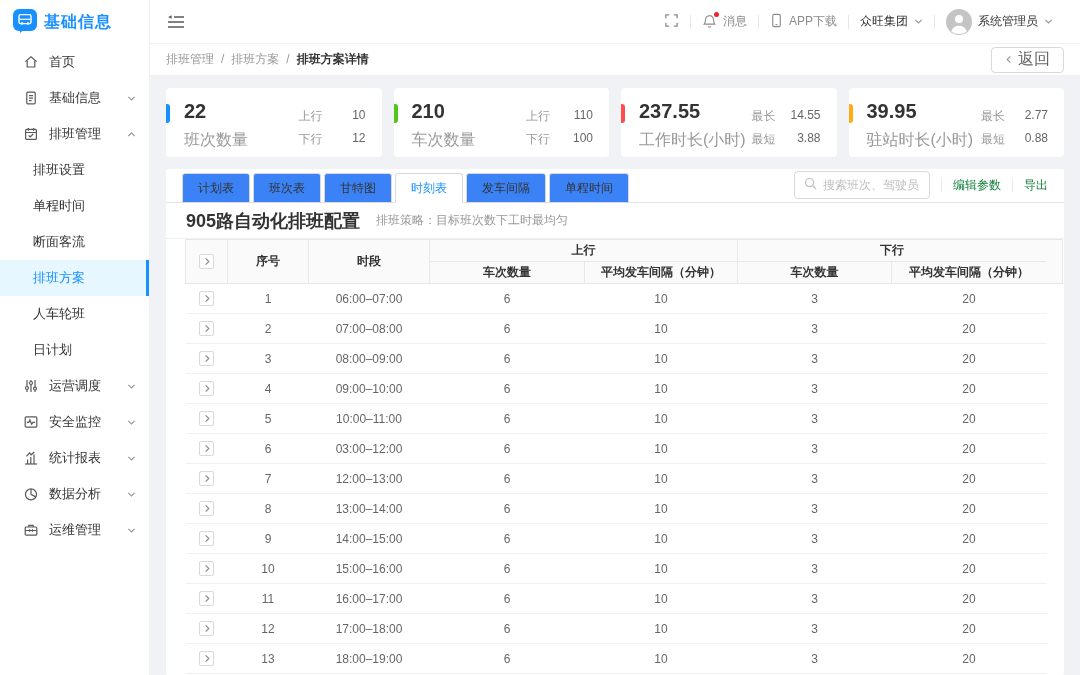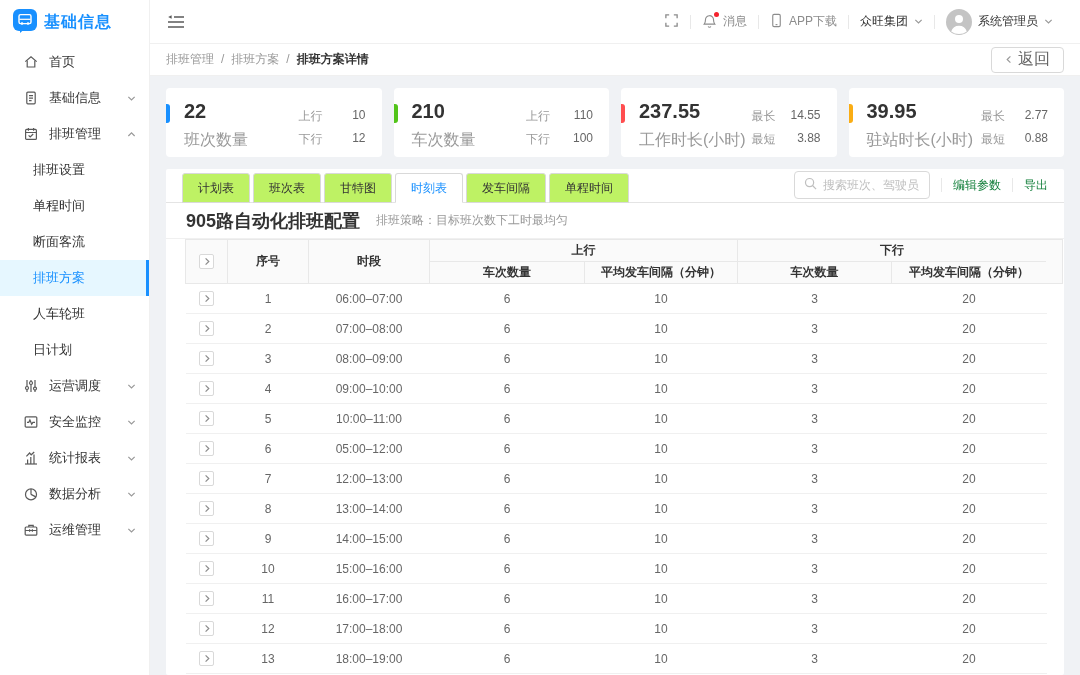--- a/index.html
+++ b/index.html
@@ -45,21 +45,21 @@
   .card-value { font-size: 20px; font-weight: bold; color: #333; line-height: 25px; }
   .card-label { font-size: 16px; color: #999; margin-top: 6px; }
   .card-metrics { display: grid; grid-template-columns: auto auto; column-gap: 15px; row-gap: 6px; align-content: center; font-size: 12px; }
   .metric-name { color: #999; }
   .metric-value { color: #666; text-align: right; min-width: 28px; }
 
   
   .panel { margin-top: 12px; background: #fff; border-radius: 2px; height: 506px; overflow: hidden; }
   .tabbar { height: 34px; display: flex; align-items: flex-end; padding: 0 16px; border-bottom: 1px solid #e4e4e4; }
   .tabs { display: flex; align-items: flex-end; }
-  .tab { height: 30px; padding: 0 15px; display: flex; align-items: center; background: #bef264; border: 1px solid #d9d9d9; border-radius: 3px 3px 0 0; margin-right: 3px; margin-bottom: -1px; color: #333; cursor: pointer; }
+  .tab { height: 30px; padding: 0 15px; display: flex; align-items: center; background: #3b82f6; border: 1px solid #d9d9d9; border-radius: 3px 3px 0 0; margin-right: 3px; margin-bottom: -1px; color: #333; cursor: pointer; }
   .tab.active { background: #fff; color: #1890ff; border-bottom-color: #fff; }
   .tab-toolbar { margin-left: auto; display: flex; align-items: center; gap: 11px; margin-bottom: 3px; }
   .search-box { width: 136px; height: 28px; border: 1px solid #d9d9d9; border-radius: 4px; background: #fff; display: flex; align-items: center; gap: 6px; padding: 4px 9px; color: #bfbfbf; }
   .search-input { border: none; outline: none; width: 100%; font-size: 12px; color: #666; font-family: inherit; background: transparent; }
   .search-input::placeholder { color: #bfbfbf; }
   .text-btn { color: #15803d; cursor: pointer; }
   .v-div { width: 1px; height: 14px; background: #e8e8e8; }
 
   .section-head { height: 36px; display: flex; align-items: center; padding: 0 20px; border-bottom: 1px solid #f0f0f0; }
   .section-title { font-size: 18px; font-weight: bold; color: #333; }
@@ -475,21 +475,21 @@
                   <td>3</td>
                   <td>20</td>
                 </tr>
                 <tr>
                   <td><span class="expand-box">
                       <svg width="8" height="9" viewBox="0 0 8 9" fill="none" stroke="currentColor" stroke-width="1.2">
                         <path d="M2.6 1.3 5.8 4.5 2.6 7.7"></path>
                       </svg>
                     </span></td>
                   <td>6</td>
-                  <td>05:00–12:00</td>
+                  <td>03:00–12:00</td>
                   <td>6</td>
                   <td>10</td>
                   <td>3</td>
                   <td>20</td>
                 </tr>
                 <tr>
                   <td><span class="expand-box">
                       <svg width="8" height="9" viewBox="0 0 8 9" fill="none" stroke="currentColor" stroke-width="1.2">
                         <path d="M2.6 1.3 5.8 4.5 2.6 7.7"></path>
                       </svg>

